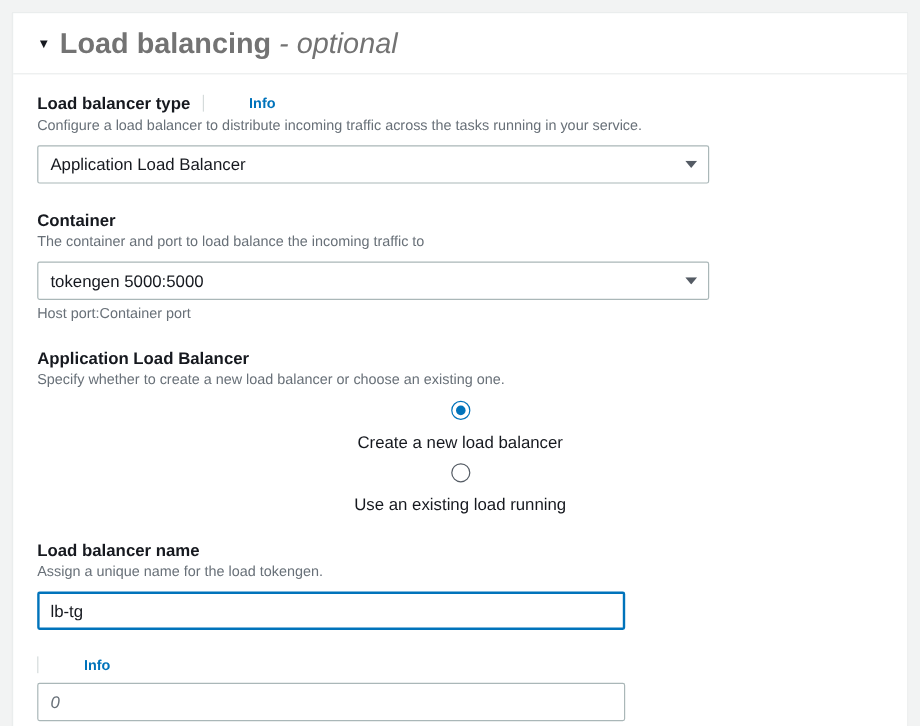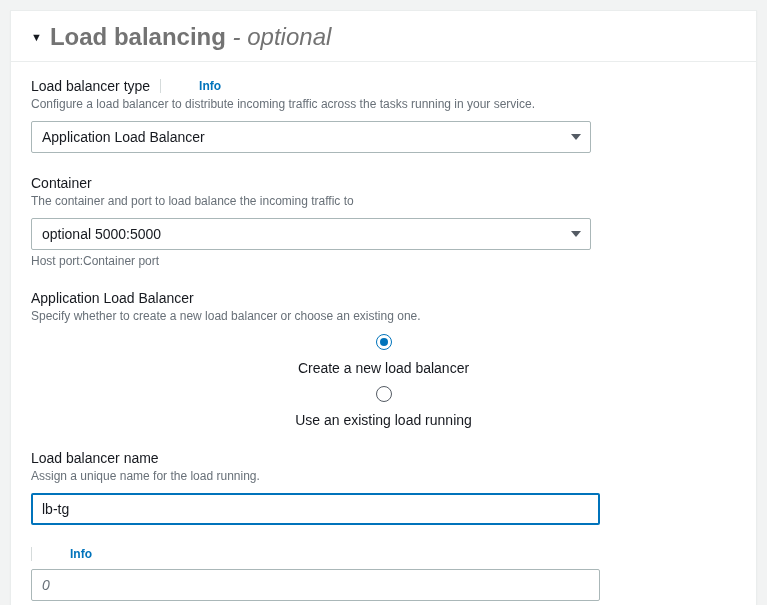--- a/index.html
+++ b/index.html
@@ -53,21 +53,21 @@
     }
     .field-label-row {
       display: flex;
       align-items: center;
       gap: 10px;
       margin-bottom: 2px;
     }
     .field-label {
       font-size: 14px;
       color: #16191f;
-      font-weight: 400;
+      font-weight: 700;
     }
     .vdiv {
       width: 1px;
       height: 14px;
       background: #d5dbdb;
     }
     .info-link {
       color: #0073bb;
       font-size: 12px;
       font-weight: 700;
@@ -137,21 +137,21 @@
     }
     .radio.checked::after {
       content: "";
       position: absolute;
       top: 3px; left: 3px;
       width: 8px; height: 8px;
       border-radius: 50%;
       background: #0073bb;
     }
     .text-input {
-      width: 569px;
+      width: 490px;
       height: 32px;
       border: 1px solid #aab7b8;
       border-radius: 2px;
       padding: 4px 10px;
       font-size: 14px;
       color: #16191f;
       font-family: inherit;
       outline: none;
     }
     .text-input.focused {
@@ -201,21 +201,21 @@
       </div>
     </div>
 
     <div class="field">
       <div class="field-label-row">
         <span class="field-label">Container</span>
       </div>
       <div class="field-desc">The container and port to load balance the incoming traffic to</div>
       <div class="select">
         <div class="select-box">
-          <span>optional 5000:5000</span>
+          <span>tokengen 5000:5000</span>
         </div>
         <span class="select-caret">
           <svg width="10" height="6" viewBox="0 0 10 6">
               <path d="M0 0 L5 6 L10 0 Z" fill="#545b64"></path>
             </svg>
         </span>
       </div>
       <div class="below-hint">Host port:Container port</div>
     </div>
 
@@ -233,21 +233,21 @@
           <span class="radio"></span>
           <span>Use an existing load running</span>
         </div>
       </div>
     </div>
 
     <div class="field">
       <div class="field-label-row">
         <span class="field-label">Load balancer name</span>
       </div>
-      <div class="field-desc">Assign a unique name for the load running.</div>
+      <div class="field-desc">Assign a unique name for the load tokengen.</div>
       <div class="input-wrap">
         <input type="text" class="text-input focused" value="lb-tg" style="">
       </div>
     </div>
 
     <div class="field" style="margin-bottom:4px;">
       <div class="field-label-row">
         <span class="vdiv"></span>
         <a class="info-link">Info</a>
       </div>

